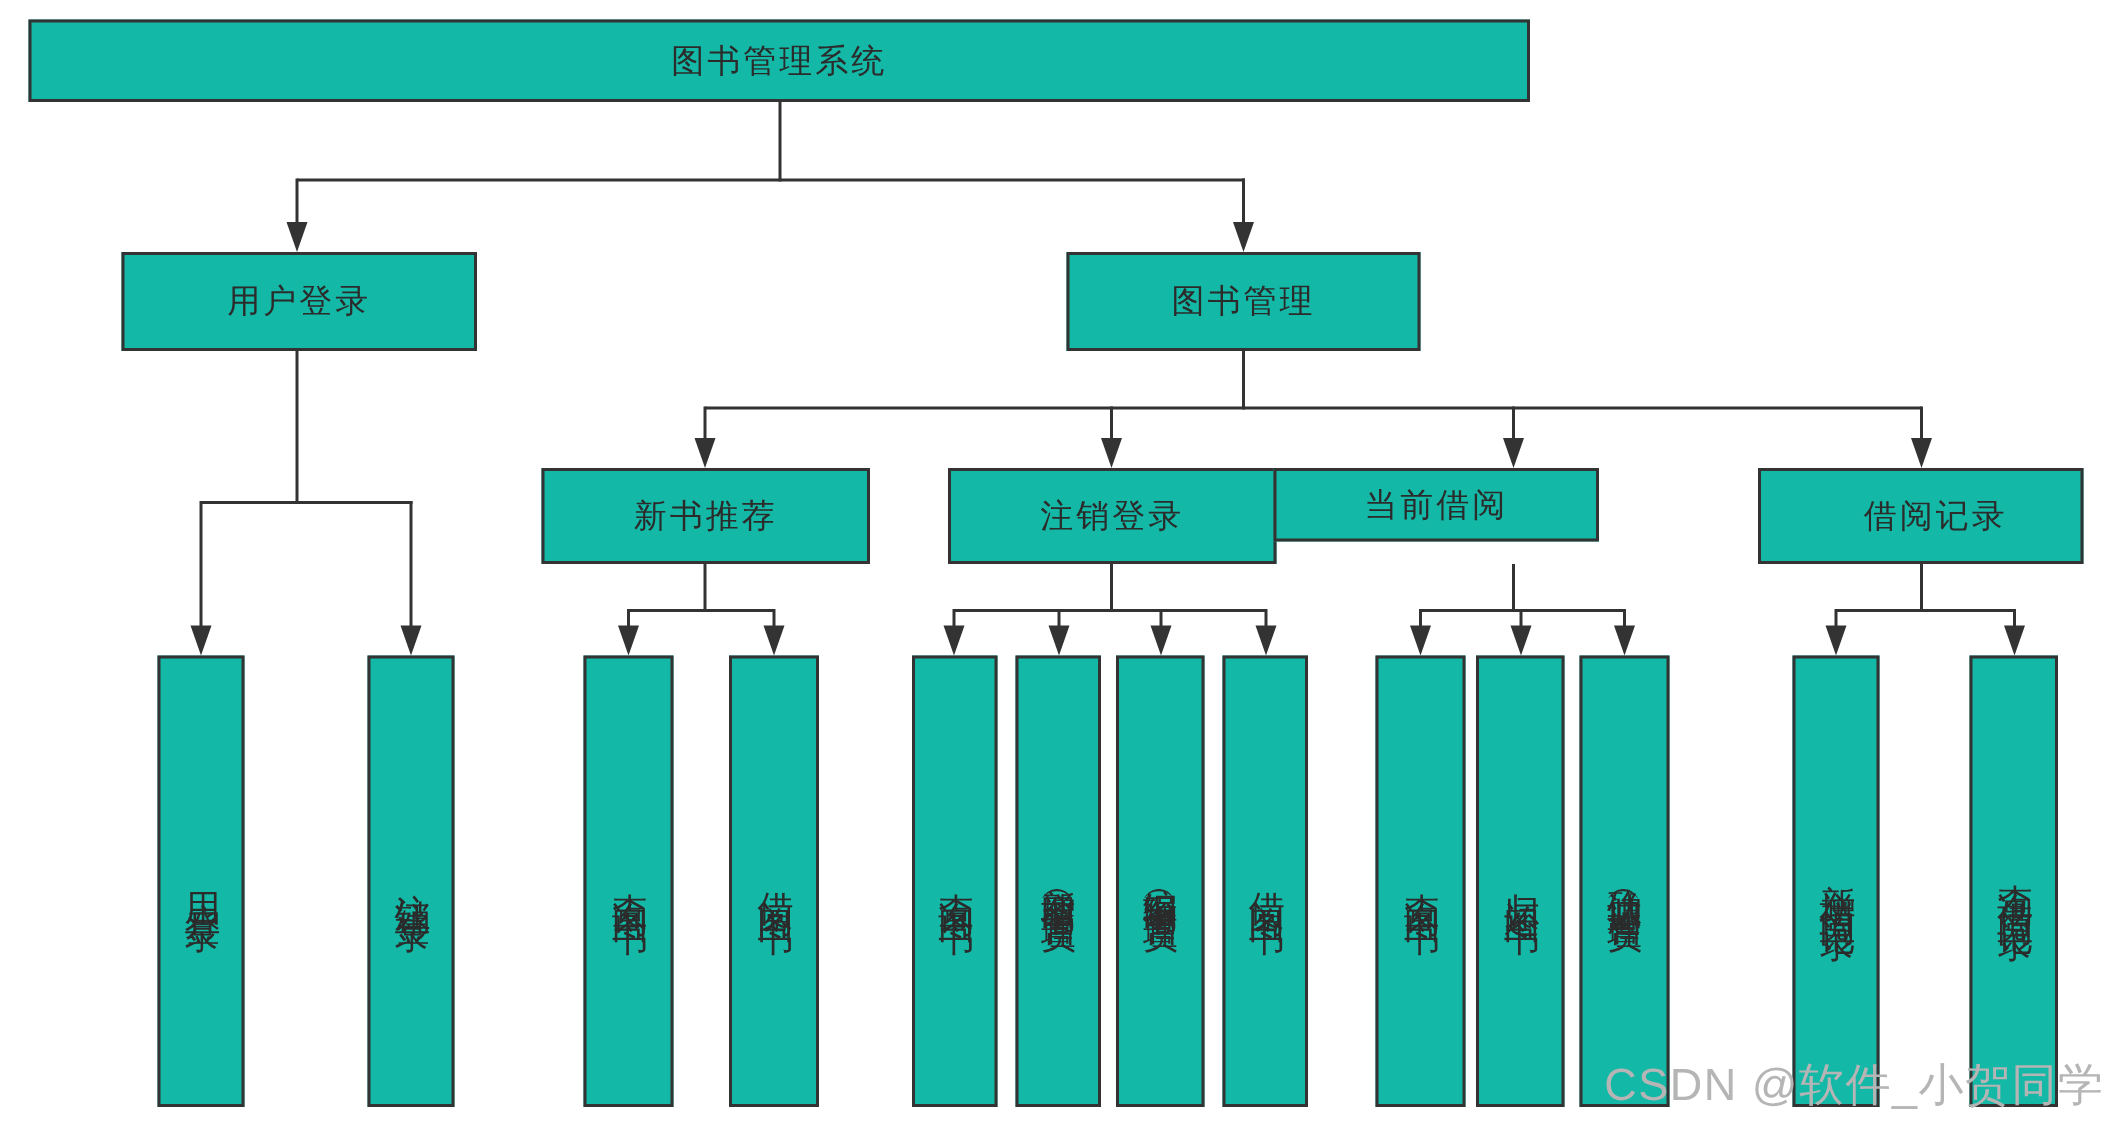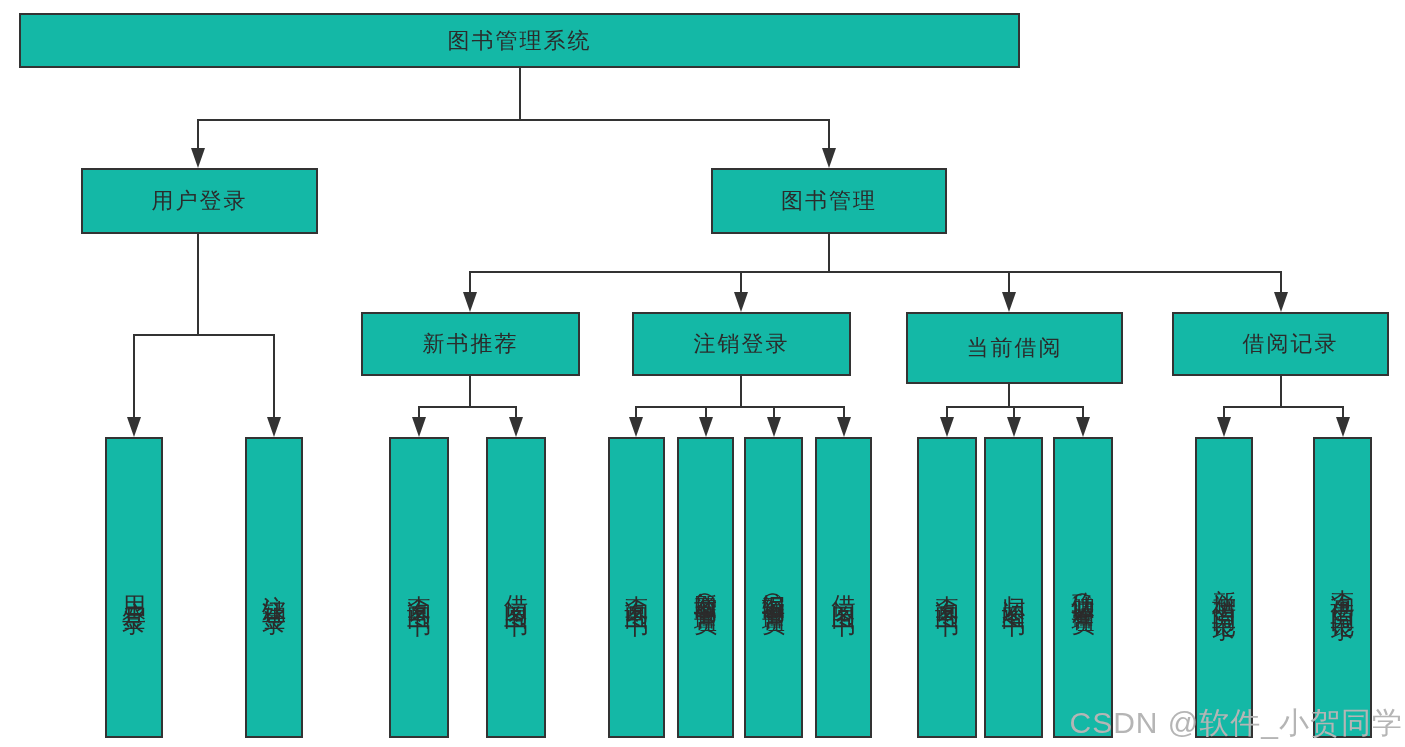--- a/index.html
+++ b/index.html
@@ -94,21 +94,21 @@
     <polygon points="1336,417 1350,417 1343,437"></polygon>
   </svg>
 
   <div class="node h" style="left:19px;top:13px;width:1001px;height:55px;">图书管理系统</div>
 
   <div class="node h" style="left:81px;top:168px;width:237px;height:66px;">用户登录</div>
   <div class="node h" style="left:711px;top:168px;width:236px;height:66px;">图书管理</div>
 
   <div class="node h" style="left:361px;top:312px;width:219px;height:64px;font-family:Liberation Mono, monospace;">新书推荐</div>
   <div class="node h" style="left:632px;top:312px;width:219px;height:64px;">注销登录</div>
-  <div class="node h" style="left:906px;top:312px;width:217px;height:72px;">当前借阅</div>
+  <div class="node h" style="left:849px;top:312px;width:217px;height:49px;">当前借阅</div>
   <div class="node h" style="left:1172px;top:312px;width:217px;height:64px;padding-left:20px;">借阅记录</div>
 
   <div class="node v" style="left:105px;top:437px;width:58px;height:301px;">用户登录</div>
   <div class="node v" style="left:245px;top:437px;width:58px;height:301px;">注销登录</div>
 
   <div class="node v" style="left:389px;top:437px;width:60px;height:301px;">查询图书</div>
   <div class="node v" style="left:486px;top:437px;width:60px;height:301px;">借阅图书</div>
 
   <div class="node v" style="left:608px;top:437px;width:57px;height:301px;">查询图书</div>
   <div class="node v v9" style="left:677px;top:437px;width:57px;height:301px;">新增图书（管理员）</div>

